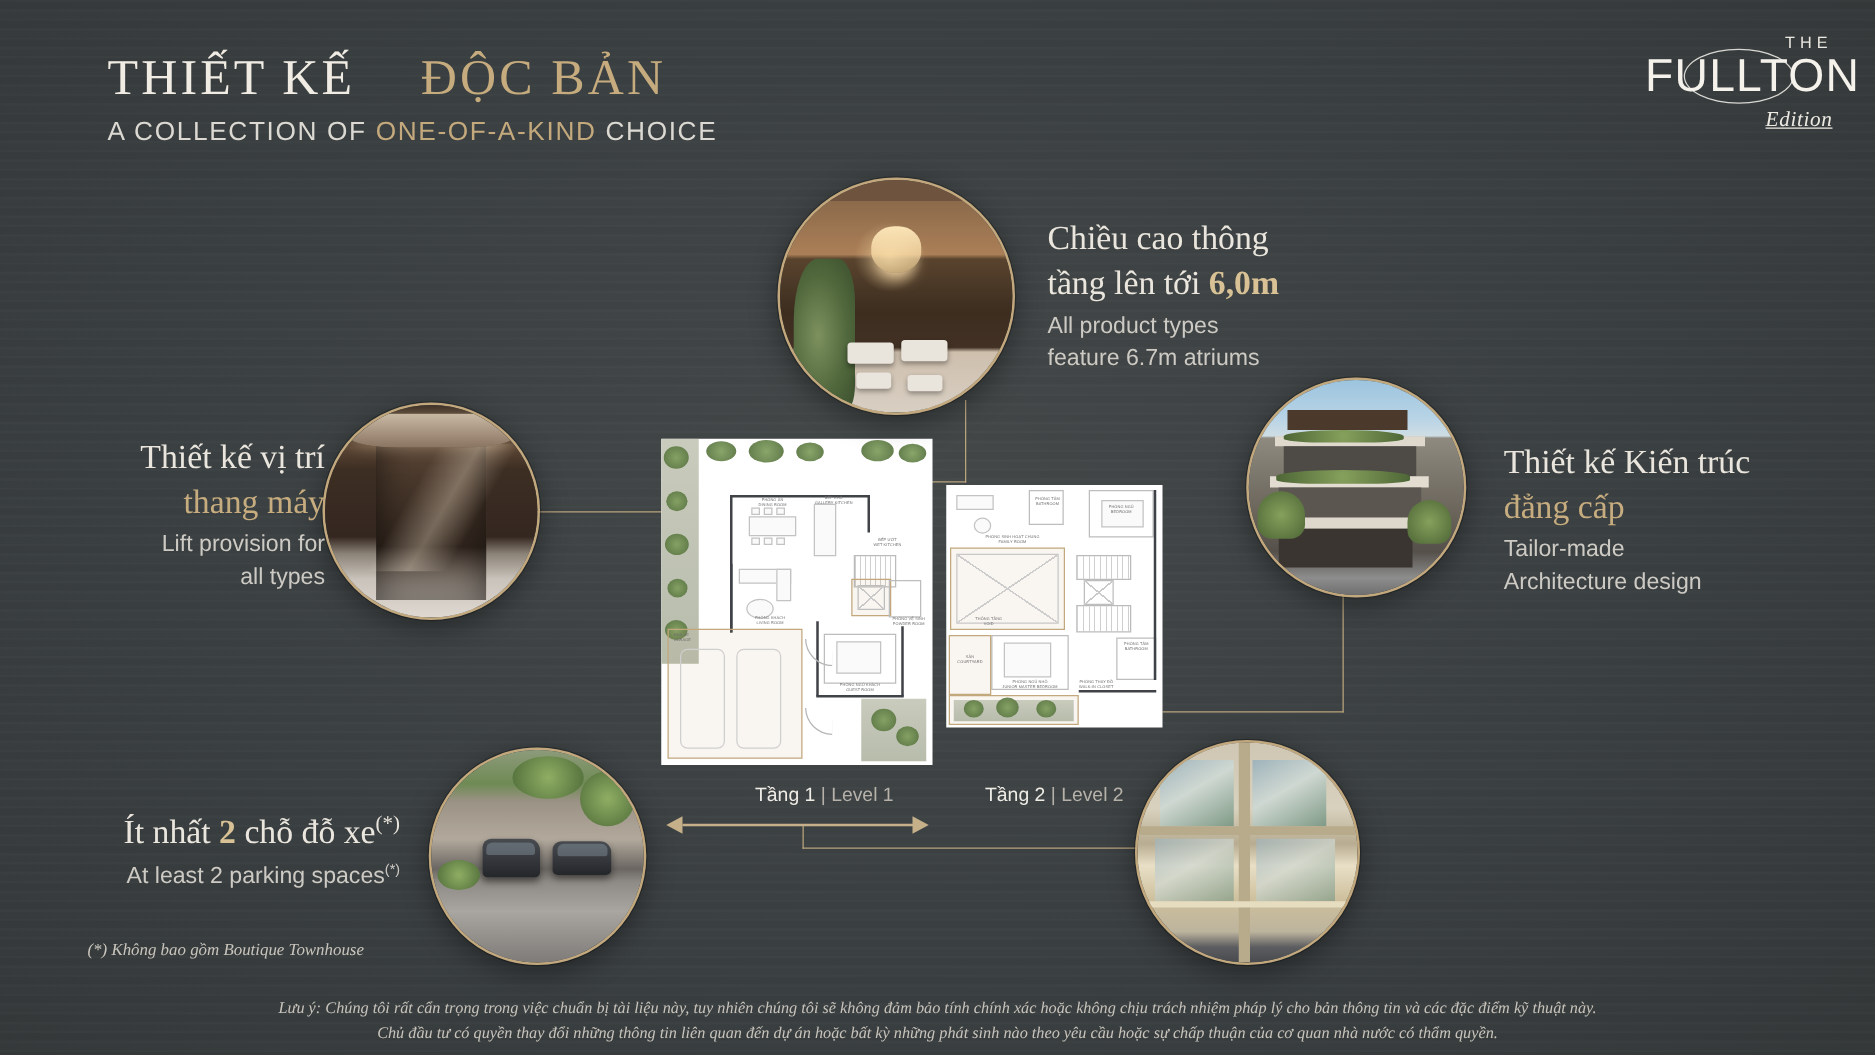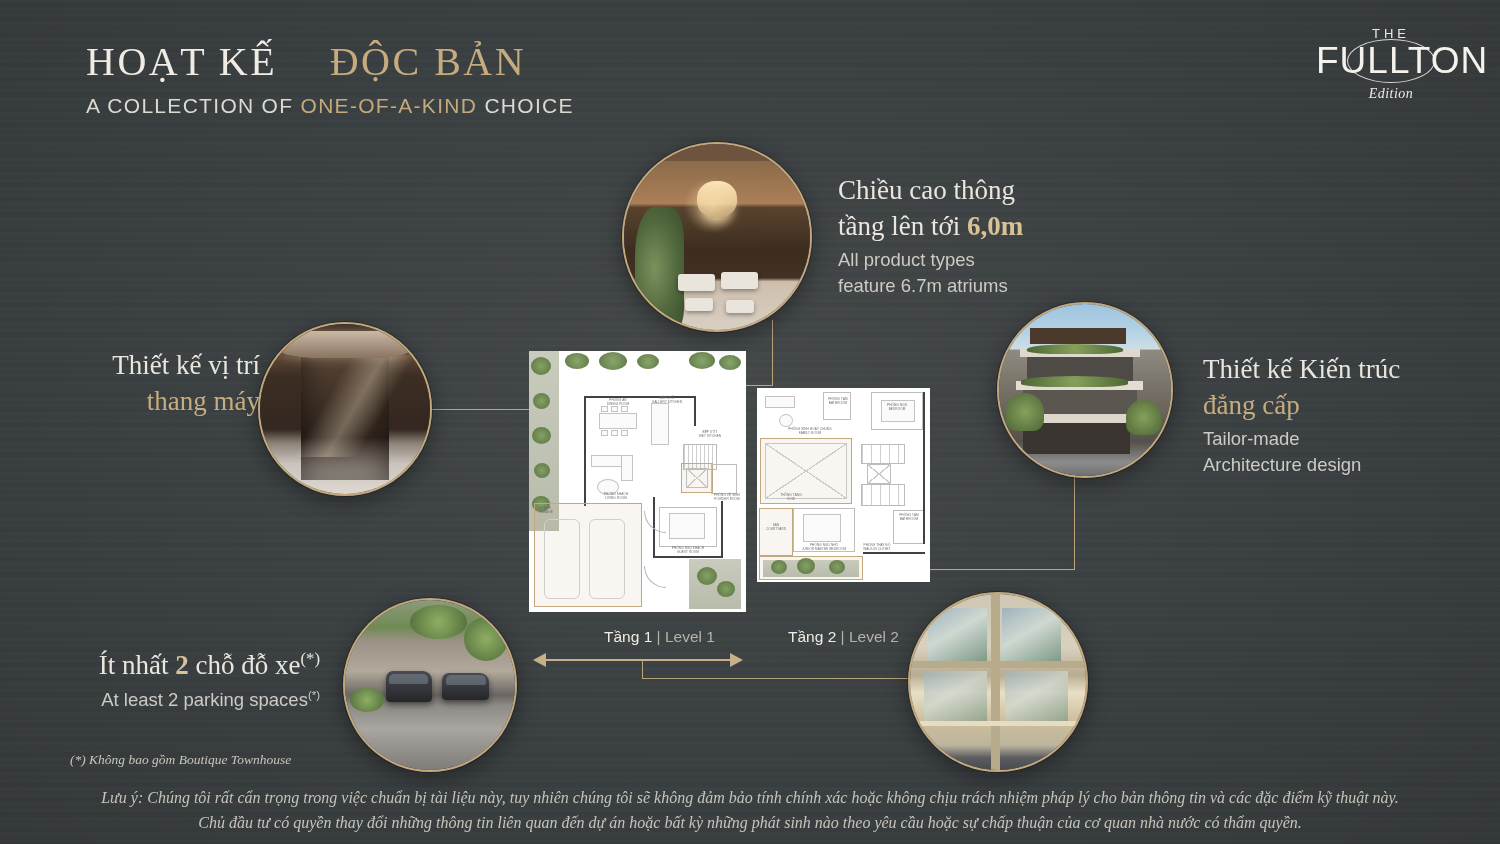--- a/index.html
+++ b/index.html
@@ -43,21 +43,21 @@
     letter-spacing: 1.3px;
     color: #dcd9d3;
     white-space: nowrap;
     font-weight: 400;
   }
   .hdr-sub .gold { color: #c3a97c; margin-top: 44px; }
 
   
   .logo {
     position: absolute; right: 34px; top: 26px;
-    width: 150px; text-align: center; color: #f2efe9;
+    width: 150px; text-align: right; color: #f2efe9;
   }
   .logo-the {
     font-size: 13px; letter-spacing: 4px;
     font-family: "Liberation Sans", sans-serif;
     color: #ebe8e2;
   }
   .logo-main {
     font-size: 37px; letter-spacing: 1px; line-height: 1.0;
     margin-top: 1px;
     font-family: "Liberation Sans", sans-serif;
@@ -65,22 +65,22 @@
     position: relative;
   }
   .logo-main::after{
     content:""; position:absolute; left:50%; top:50%;
     transform:translate(-50%,-50%);
     width:86px; height:42px; border:1.4px solid rgba(245,242,236,.85);
     border-radius:50%;
   }
   .logo-ed {
     font-family: "Liberation Serif", serif;
-    font-style: italic; font-size: 14px; margin-top: 7px;
-    color: #eeebe4; letter-spacing: .5px;
+    font-style: italic; font-size: 17px; margin-top: 7px;
+    color: #eeebe4; letter-spacing: .5px; text-decoration: underline;
   }
 
   
   .callout { position: absolute; }
   .c-vn {
     font-family: "Liberation Serif", serif;
     font-size: 27px; line-height: 1.32;
     color: #eae6de; white-space: nowrap;
   }
   .c-vn .gold { color: #c6ac7e; }
@@ -216,30 +216,30 @@
   }
   .arrow-l{ border-right:13px solid #c5b08a; }
   .arrow-r{ border-left:13px solid #c5b08a; }
 
   
   .footer {
     position: absolute; left: 0; right: 0; bottom: 8px;
     text-align: center;
     font-family: "Liberation Serif", serif;
     font-style: italic;
-    font-size: 16px; line-height: 1.55; color: #c8c4bc;
+    font-size: 13px; line-height: 1.55; color: #c8c4bc;
   }
 </style>
 </head>
 <body>
 
 <div id="stage">
 
   <div class="hdr">
-    <div class="hdr-title"><span>HOẠT KẾ </span><span class="gold">ĐỘC BẢN</span></div>
+    <div class="hdr-title"><span>THIẾT KẾ </span><span class="gold">ĐỘC BẢN</span></div>
     <div class="hdr-sub"><span>A COLLECTION OF </span><span class="gold">ONE-OF-A-KIND</span><span> CHOICE</span></div>
   </div>
 
   <div class="logo">
     <div class="logo-the">THE</div>
     <div class="logo-main">FULLTON</div>
     <div class="logo-ed">Edition</div>
   </div>
 
   <div class="lnh" style="left:428px; top:409px; width:118px;"></div>
@@ -435,20 +435,24 @@
 
   <div class="circ" style="left:258px; top:322px; width:174px; height:174px;">
     <div class="ph ph-lift">
       <div class="lift-beam"></div>
     </div>
   </div>
   <div class="callout ta-r" style="left:20px; top:348px; width:240px;">
     <div class="c-vn">
       <div>Thiết kế vị trí</div>
       <div class="gold">thang máy</div>
+    </div>
+    <div class="c-en">
+      <div>Lift provision for</div>
+      <div>all types</div>
     </div>
   </div>
 
   <div class="circ" style="left:997px; top:302px; width:176px; height:176px;">
     <div class="ph ph-villa">
       <div class="vl v-roof"></div>
       <div class="vl v-slab1"></div>
       <div class="vl v-body1"></div>
       <div class="vl v-slab2"></div>
       <div class="vl v-body2"></div>

